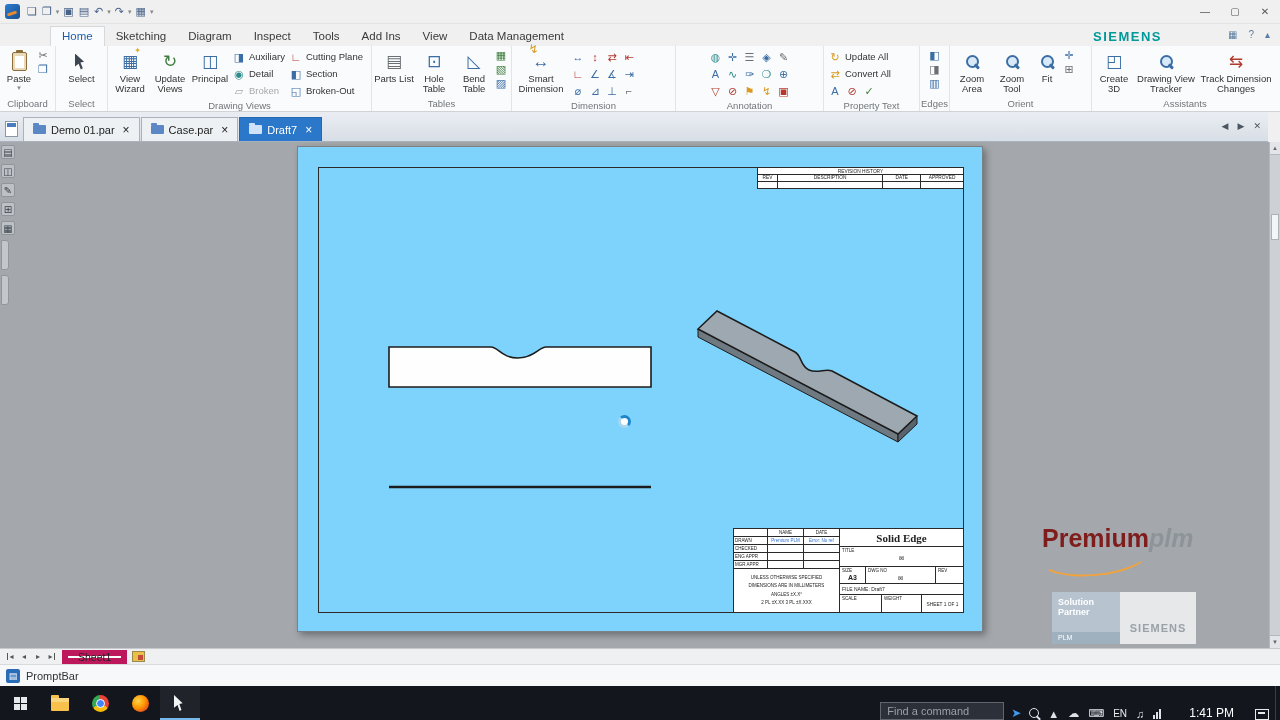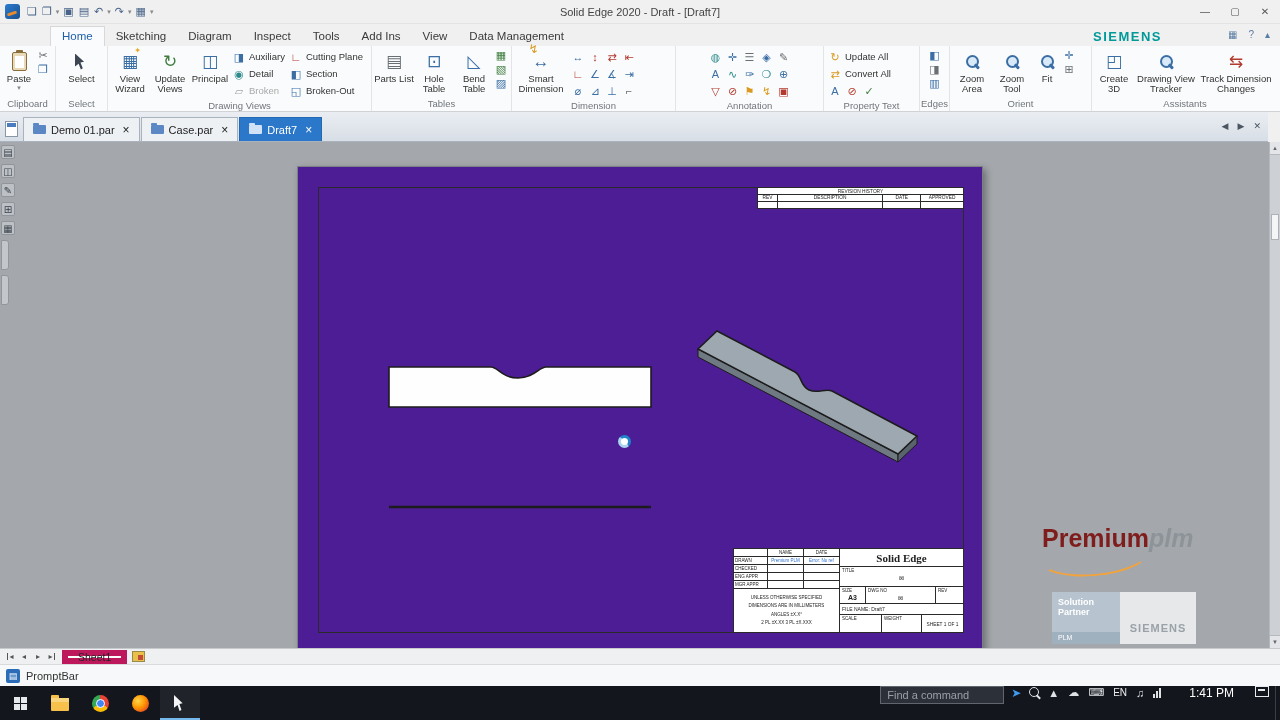--- a/index.html
+++ b/index.html
@@ -63,21 +63,21 @@
   .dtab.active .foldericon{background:#cfe2f7;}
   .dtab.active .foldericon::before{background:#cfe2f7;}
   .dtab-close{font-size:12px;line-height:10px;margin-left:3px;}
   .doctabs-right{position:absolute;right:7px;top:9px;display:flex;gap:9px;color:#4b5662;font-size:9px;}
 
   
   .workspace {position:absolute;left:0;top:142px;width:1280px;height:506px;background:#a4a8ac;overflow:hidden;}
   .dock {position:absolute;left:1px;top:3px;width:20px;display:flex;flex-direction:column;gap:5px;align-items:flex-start;}
   .dockicon{width:14px;height:14px;display:flex;align-items:center;justify-content:center;font-size:10px;color:#39414a;background:#bdc1c6;border:1px solid #8f959b;border-radius:2px;}
   .docktab{width:8px;height:30px;background:#c3c7cc;border:1px solid #90969c;border-radius:0 3px 3px 0;}
-  .sheet {position:absolute;left:297px;top:24px;width:686px;height:486px;background:#4c1d95;border:1px solid #7d8185;box-shadow:3px 3px 7px rgba(0,0,0,.35);}
+  .sheet {position:absolute;left:297px;top:4px;width:686px;height:486px;background:#7dd3fc;border:1px solid #7d8185;box-shadow:3px 3px 7px rgba(0,0,0,.35);}
   .views {position:absolute;left:0;top:0;}
   .frame {position:absolute;left:20px;top:20px;width:646px;height:446px;border:1.5px solid #2a2a2a;}
   
   .rev {position:absolute;right:0;top:0;width:206px;background:#fff;font-size:4.8px;color:#222;border-left:1px solid #2a2a2a;border-bottom:1px solid #2a2a2a;}
   .rev-title{height:7px;line-height:7px;text-align:center;border-bottom:1px solid #2a2a2a;}
   .rev-row{display:flex;height:7px;line-height:6.5px;text-align:center;border-bottom:1px solid #2a2a2a;}
   .rev-row span{border-right:1px solid #2a2a2a;overflow:hidden;}
   .rev-row span:last-child{border-right:none;}
   .rc1{width:20px}.rc2{width:106px}.rc3{width:38px}.rc4{width:42px}
   .rev-empty{display:flex;height:6px;}
@@ -136,21 +136,21 @@
   .sheettab{height:14px;background:#fff;border:6px solid #be185d;display:flex;align-items:center;padding:0 10px;font-size:10.5px;margin-left:3px;color:#222;}
   .sheetopt{width:13px;height:11px;margin-left:5px;background:#e8c04a;border:1px solid #9a8a4a;position:relative;}
   .sheetopt::after{content:"";position:absolute;right:1px;bottom:1px;width:5px;height:5px;background:#c44b3a;}
 
   
   .promptbar{position:absolute;left:0;top:664px;width:1280px;height:22px;background:#f7f8f9;border-top:1px solid #d8dadc;display:flex;align-items:center;padding-left:6px;gap:6px;}
   .pb-icon{width:14px;height:14px;background:#2b6cb8;border-radius:2px;color:#fff;font-size:9px;display:flex;align-items:center;justify-content:center;}
   .pb-label{font-size:11px;color:#333;}
 
   
-  .taskbar{position:absolute;left:0;top:686px;width:1280px;height:34px;background:#14161e;display:flex;align-items:flex-start;color:#e8eaec;}
+  .taskbar{position:absolute;left:0;top:686px;width:1280px;height:34px;background:#14161e;display:flex;align-items:flex-end;color:#e8eaec;}
   .tbtn{width:40px;height:34px;display:flex;align-items:center;justify-content:center;flex:none;}
   .tbtn.active{box-shadow:inset 0 -2px 0 #76b9ed;background:rgba(255,255,255,.06);}
   .winlogo{display:grid;grid-template-columns:6px 6px;grid-template-rows:6px 6px;gap:1px;}
   .winlogo span{background:#e6e9eb;}
   .tfolder{width:18px;height:13px;background:#f7c14c;border-radius:1px;position:relative;margin-top:3px;}
   .tfolder::before{content:"";position:absolute;top:-3px;left:0;width:8px;height:3px;background:#f7c14c;border-radius:1px 1px 0 0;}
   .tfolder::after{content:"";position:absolute;left:0;top:0;right:0;height:4px;background:#fbd57e;}
   .chrome{width:17px;height:17px;border-radius:50%;background:conic-gradient(#e94335 0deg 120deg,#fbbc05 120deg 240deg,#34a853 240deg 360deg);position:relative;}
   .chrome::after{content:"";position:absolute;inset:4px;background:#4285f4;border-radius:50%;border:1.5px solid #fff;}
   .firefox{width:17px;height:17px;border-radius:50%;background:radial-gradient(circle at 35% 35%,#ffd54a 0%,#ff9500 45%,#e8551e 75%,#c33a12 100%);}
@@ -186,21 +186,20 @@
       <span class="qdrop">▾</span>
       <span class="qicon">▣</span>
       <span class="qicon">▤</span>
       <span class="qicon">↶</span>
       <span class="qdrop">▾</span>
       <span class="qicon">↷</span>
       <span class="qdrop">▾</span>
       <span class="qicon">▦</span>
       <span class="qdrop">▾</span>
     </div>
-    <div class="tb-title">Solid Edge 2020 - Draft - [Draft7]</div>
     <div class="winbtns">
       <span class="winbtn">—</span>
       <span class="winbtn">▢</span>
       <span class="winbtn">✕</span>
     </div>
   </div>
 
   <div class="tabrow">
     <span class="rtab active">Home</span>
     <span class="rtab">Sketching</span>

